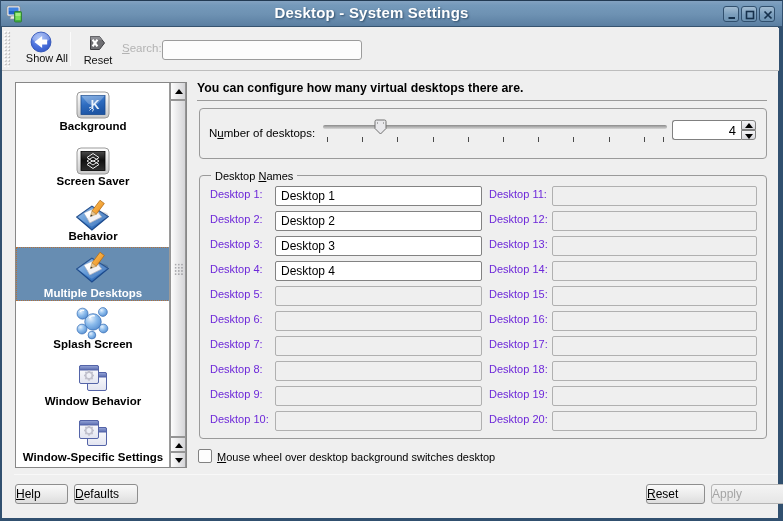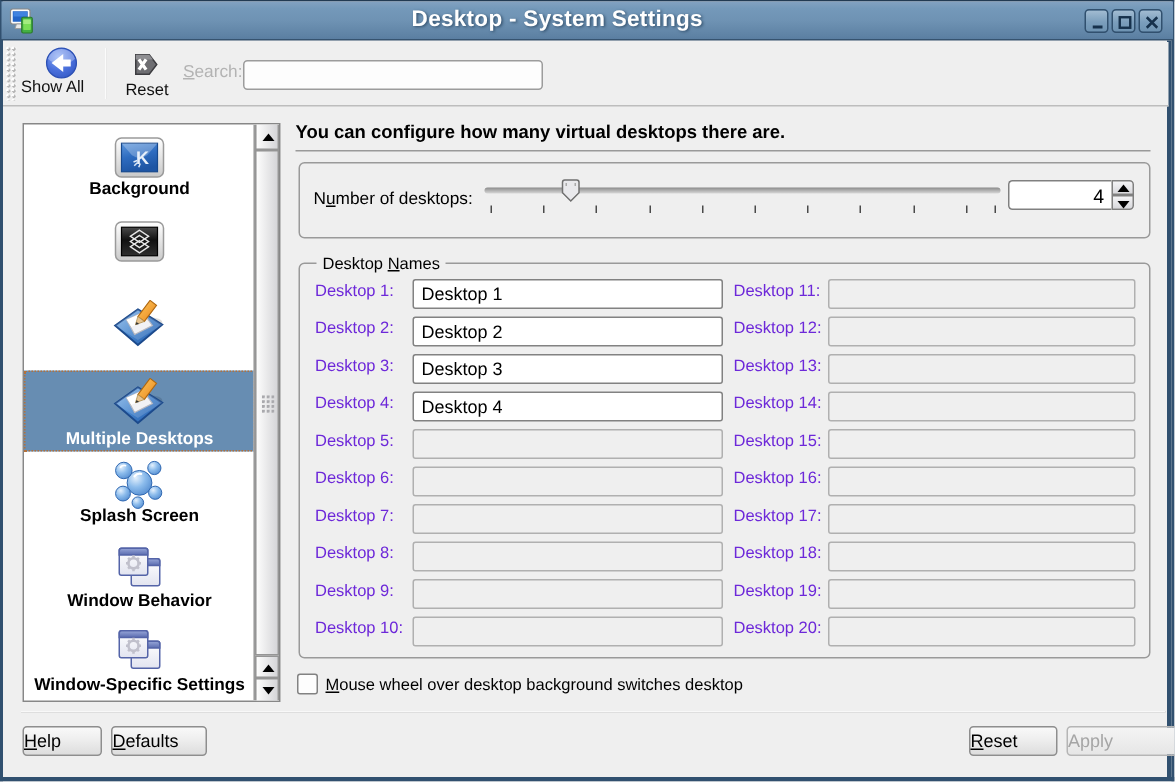--- a/index.html
+++ b/index.html
@@ -15,21 +15,21 @@
   border-bottom:1px solid #36536f; }
 #title { position:absolute; left:24px; right:64px; top:3px; text-align:center; font-size:15px; font-weight:bold; color:#fff; text-shadow:1px 1px 2px #33506c; letter-spacing:0.2px;}
 .wbtn { position:absolute; top:5px; width:16px; height:16px; border:1px solid #31506e; border-radius:3px;
   background:linear-gradient(#a2bcd2,#7b9ebc 55%,#6e93b2); }
 .wbtn svg { position:absolute; left:1px; top:1px; }
 
 #toolbar { position:absolute; left:2px; top:28px; width:777px; height:43px; background:#efefef; border-bottom:1px solid #bdbdbd; }
 #tbhandle { position:absolute; left:2px; top:3px; width:7px; height:36px;
   background-image:radial-gradient(circle at 1px 1px, #fff 0.9px, rgba(0,0,0,0) 1px), radial-gradient(circle at 1.7px 1.7px, #b4b4b4 1px, rgba(0,0,0,0) 1.1px);
   background-size:3.5px 3.5px; }
-#showall { position:absolute; left:12px; top:2px; width:54px; height:40px; text-align:left; font-size:11px; color:#111; }
+#showall { position:absolute; left:12px; top:2px; width:54px; height:40px; text-align:right; font-size:11px; color:#111; }
 #tbsep { position:absolute; left:68px; top:4px; width:1px; height:34px; background:#bdbdbd; border-right:1px solid #fbfbfb; }
 #resetbtn { position:absolute; left:77px; top:2px; width:38px; height:40px; text-align:center; font-size:11px; color:#111; }
 #searchlbl { position:absolute; left:120px; top:14px; width:40px; font-size:11.5px; color:#b3b3b3; }
 #searchbox { position:absolute; left:160px; top:12px; width:200px; height:20px; background:#fdfdfd; border:1px solid #9c9c9c; border-radius:3px; }
 
 #list { position:absolute; left:15px; top:82px; width:172px; height:386px; background:#fff; border:1px solid #878787; overflow:hidden; }
 .li { position:absolute; left:1px; width:152px; text-align:center; }
 .li .lbl { font-size:11.5px; font-weight:bold; color:#000; }
 #selrow { position:absolute; left:0px; top:164px; width:154px; height:54px; background:#678db2; outline:1px dotted #b4713a; outline-offset:-1px; }
 
@@ -158,20 +158,21 @@
           </linearGradient>
         </defs>
       <rect x="1" y="1" width="32" height="26" rx="4" fill="url(#mon)" stroke="#9a9a9a" stroke-width="1"></rect>
       <rect x="5" y="4.5" width="24" height="19" fill="url(#scrK)" stroke="#000" stroke-width="0.8"></rect>
       <g stroke="#e8e8e8" stroke-width="1" fill="none">
         <path d="M17 6.5 L23 10.5 L17 14.5 L11 10.5 Z"></path>
         <path d="M17 10 L23 14 L17 18 L11 14 Z"></path>
         <path d="M17 13.5 L23 17.5 L17 21.5 L11 17.5 Z"></path>
       </g>
     </svg>
+    <div class="lbl" style="margin-top:0px">Screen Saver</div>
   </div>
 
   <div class="li" style="top:117px">
     <svg width="36" height="34" viewBox="0 0 36 34" style="display:block;margin:0 auto">
       <defs>
         <linearGradient id="dia" x1="0" y1="0" x2="1" y2="1">
             <stop offset="0" stop-color="#8cbcec"></stop>
             <stop offset="0.5" stop-color="#4584cc"></stop>
             <stop offset="1" stop-color="#2058a8"></stop>
           </linearGradient>
@@ -184,20 +185,21 @@
       <ellipse cx="24" cy="15" rx="8" ry="3" fill="#bbb" opacity="0.5"></ellipse>
       <path d="M17 7 L32 16.5 L17 29 L3 17 Z" fill="url(#dia)" stroke="#1c4a8c" stroke-width="1.2"></path>
       <path d="M17 7 L32 16.5 L17 26 L3 17 Z" fill="#ffffff" opacity="0.15"></path>
       <path d="M10 13.5 L20 9 L26 17 L15 22.5 Z" fill="#f2f2f5" stroke="#b8b8c0" stroke-width="0.7"></path>
       <path d="M10 13.5 L20 9 L23 13 L13 18 Z" fill="#ffffff"></path>
       <path d="M24.5 1.5 L28.5 4.5 L21 14.5 L17 11.5 Z" fill="url(#pen)" stroke="#b06810" stroke-width="0.7"></path>
       <path d="M17 11.5 L21 14.5 L15.5 16.5 Z" fill="#e8c490" stroke="#b09050" stroke-width="0.5"></path>
       <path d="M16.2 14.8 L17.8 16 L15.5 16.5 Z" fill="#333"></path>
       </g>
     </svg>
+    <div class="lbl" style="margin-top:-4px">Behavior</div>
   </div>
 
   <div class="li" style="top:169px">
     <svg width="36" height="34" viewBox="0 0 36 34" style="display:block;margin:0 auto">
       <g transform="translate(18,17) scale(1.08) translate(-18,-17)">
       <ellipse cx="24" cy="15" rx="8" ry="3" fill="#4a6a8a" opacity="0.5"></ellipse>
       <path d="M17 7 L32 16.5 L17 29 L3 17 Z" fill="url(#dia)" stroke="#1c4a8c" stroke-width="1.2"></path>
       <path d="M17 7 L32 16.5 L17 26 L3 17 Z" fill="#ffffff" opacity="0.15"></path>
       <path d="M10 13.5 L20 9 L26 17 L15 22.5 Z" fill="#f2f2f5" stroke="#b8b8c0" stroke-width="0.7"></path>
       <path d="M10 13.5 L20 9 L23 13 L13 18 Z" fill="#ffffff"></path>

